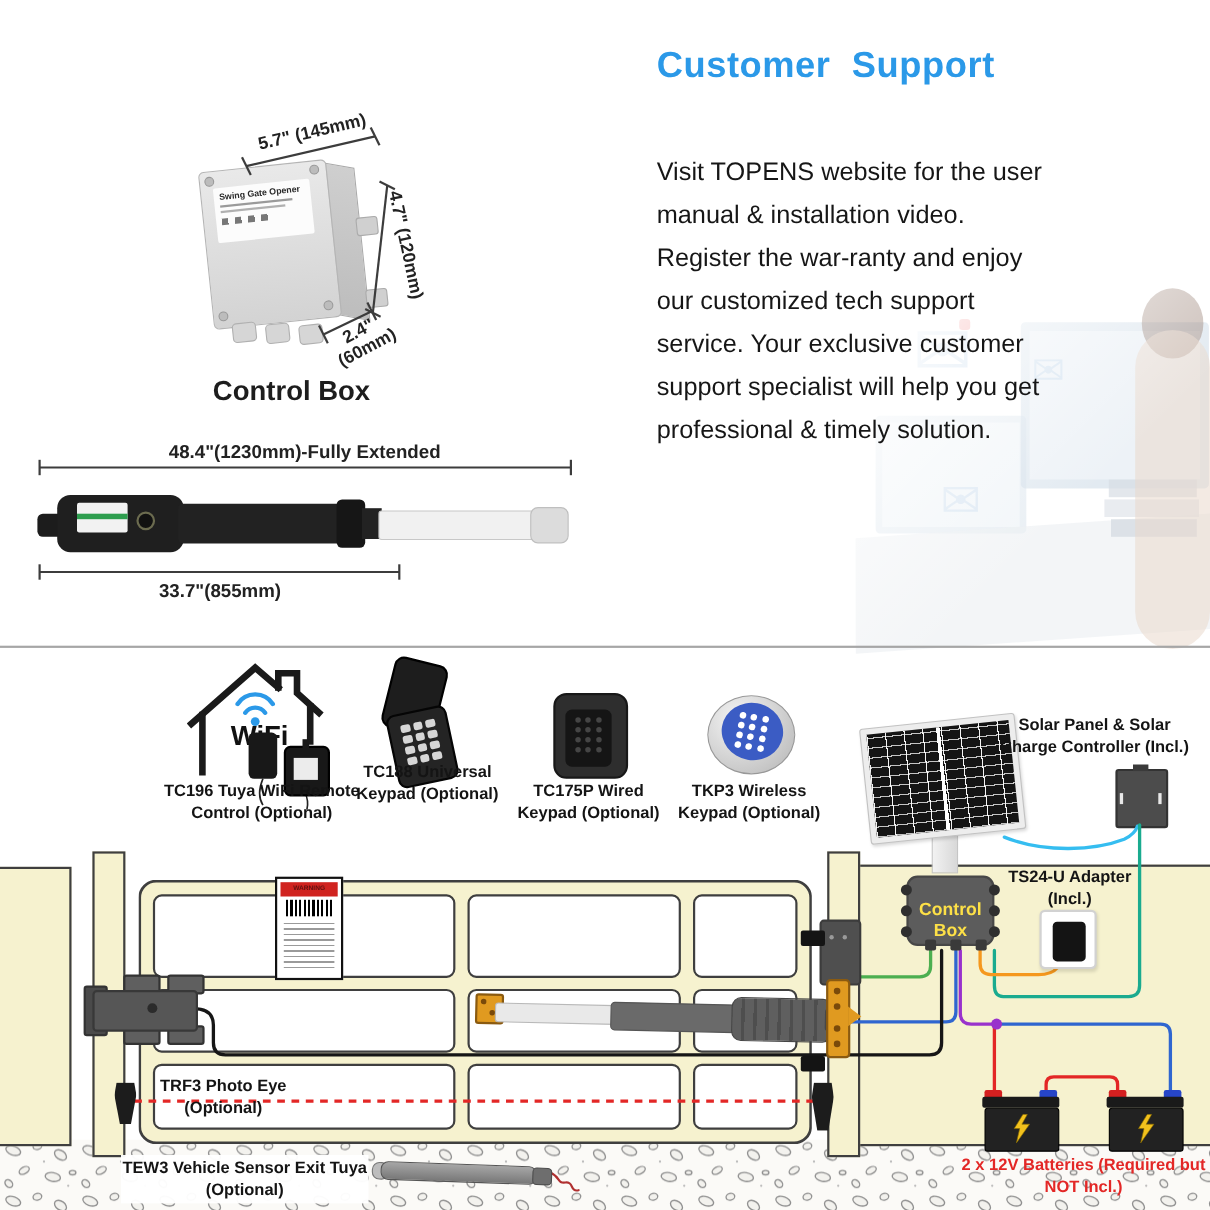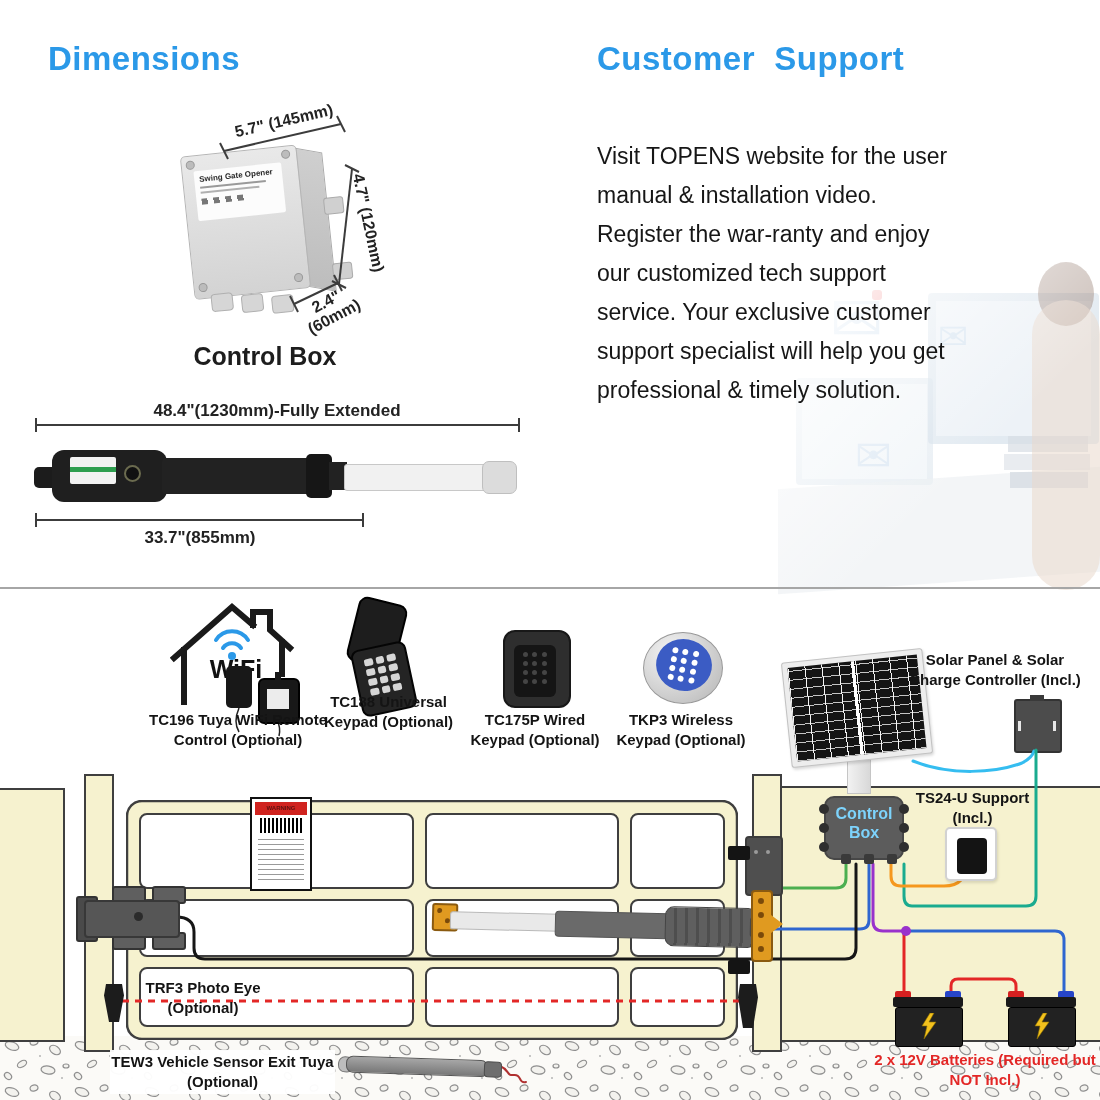--- a/index.html
+++ b/index.html
@@ -49,21 +49,20 @@
     <div class="abs" style="left:1010px;top:472px;width:78px;height:16px;background:#d2d8df;opacity:.7;"></div>
     <div class="abs" style="left:1038px;top:262px;width:56px;height:64px;background:#8d7466;border-radius:50%;opacity:.45;"></div>
     <div class="abs" style="left:1032px;top:300px;width:68px;height:290px;background:#ead9cc;border-radius:40px;opacity:.55;"></div>
     <div class="abs" style="left:830px;top:282px;font-size:64px;color:#c9dcee;opacity:.85;">✉</div>
     <div class="abs" style="left:938px;top:316px;font-size:36px;color:#cfe0ef;opacity:.85;">✉</div>
     <div class="abs" style="left:855px;top:430px;font-size:44px;color:#d4e3f1;opacity:.75;">✉</div>
     <div class="abs" style="left:872px;top:290px;width:10px;height:10px;background:#e66;border-radius:3px;opacity:.7;"></div>
     <div class="abs" style="left:778px;top:258px;width:322px;height:330px;background:linear-gradient(135deg,#fff 8%,rgba(255,255,255,0) 62%);"></div>
   </div>
 
-  <div class="abs title" style="left:48px;top:40px;">Dimensions</div>
 
   <div class="abs" style="left:188px;top:148px;width:160px;height:165px;transform:rotate(-6deg);">
     <div class="abs" style="left:110px;top:6px;width:30px;height:138px;background:linear-gradient(#cfcfcf,#bdbdbd);transform:skewY(16deg);border:1px solid #ababab;"></div>
     <div class="abs" style="left:0;top:0;width:115px;height:142px;background:linear-gradient(#e9e9e9,#d3d3d3);border:1px solid #b5b5b5;border-radius:5px;"></div>
     <div class="abs" style="left:12px;top:16px;width:88px;height:50px;background:#fcfcfc;border-radius:2px;padding:4px 5px;box-sizing:border-box;">
       <div style="font-size:8px;font-weight:700;color:#2a2a2a;line-height:9px;">Swing Gate Opener</div>
       <div style="margin-top:3px;height:2px;width:85%;background:#9a9a9a;"></div>
       <div style="margin-top:3px;height:2px;width:75%;background:#b0b0b0;"></div>
       <div style="margin-top:5px;height:6px;width:60%;background:repeating-linear-gradient(90deg,#777 0 6px,transparent 6px 12px);"></div>
     </div>
@@ -218,21 +217,21 @@
   <div class="abs" style="left:824px;top:796px;width:80px;height:64px;background:#5c5c5c;border:2px solid #474747;border-radius:10px;box-sizing:border-box;">
     <div class="abs" style="left:-7px;top:6px;width:10px;height:10px;border-radius:50%;background:#2f2f2f;"></div>
     <div class="abs" style="left:-7px;top:25px;width:10px;height:10px;border-radius:50%;background:#2f2f2f;"></div>
     <div class="abs" style="left:-7px;top:44px;width:10px;height:10px;border-radius:50%;background:#2f2f2f;"></div>
     <div class="abs" style="left:73px;top:6px;width:10px;height:10px;border-radius:50%;background:#2f2f2f;"></div>
     <div class="abs" style="left:73px;top:25px;width:10px;height:10px;border-radius:50%;background:#2f2f2f;"></div>
     <div class="abs" style="left:73px;top:44px;width:10px;height:10px;border-radius:50%;background:#2f2f2f;"></div>
     <div class="abs" style="left:15px;top:56px;width:10px;height:10px;background:#3a3a3a;border-radius:2px;"></div>
     <div class="abs" style="left:38px;top:56px;width:10px;height:10px;background:#3a3a3a;border-radius:2px;"></div>
     <div class="abs" style="left:61px;top:56px;width:10px;height:10px;background:#3a3a3a;border-radius:2px;"></div>
-    <div class="ml" style="padding-top:6px;text-align:center;color:#7dd3fc;font-weight:700;font-size:16px;line-height:19px;">Control
+    <div class="ml" style="padding-top:20px;text-align:center;color:#fde047;font-weight:700;font-size:16px;line-height:19px;">Control
 Box</div>
   </div>
 
   <div class="abs" style="left:945px;top:827px;width:48px;height:50px;background:#fff;border:2px solid #d2d2d2;border-radius:5px;box-shadow:1px 2px 3px rgba(0,0,0,.12);"></div>
   <div class="abs" style="left:957px;top:838px;width:30px;height:36px;background:#141414;border-radius:4px;"></div>
 
   <div>
     <div class="abs" style="left:112px;top:886px;width:30px;height:14px;background:#5f5f5f;border:2px solid #333;border-radius:3px;"></div>
     <div class="abs" style="left:152px;top:886px;width:30px;height:14px;background:#5f5f5f;border:2px solid #333;border-radius:3px;"></div>
     <div class="abs" style="left:112px;top:932px;width:30px;height:14px;background:#5f5f5f;border:2px solid #333;border-radius:3px;"></div>
@@ -374,21 +373,21 @@
           <div class="wdot"></div>
       </div>
     </div>
   </div>
   <div class="abs dlab ml" style="left:606px;top:710px;width:150px;">TKP3 Wireless
 Keypad (Optional)</div>
 
   <div class="abs dlab" style="left:905px;top:650px;width:180px;">Solar Panel &amp; Solar
 Charge Controller
 (Incl.)</div>
-  <div class="abs dlab" style="left:900px;top:788px;width:145px;">TS24-U Support
+  <div class="abs dlab" style="left:900px;top:788px;width:145px;">TS24-U Adapter
 (Incl.)</div>
   <div class="abs dlab" style="left:142px;top:978px;width:122px;">TRF3 Photo Eye
 (Optional)</div>
   <div class="abs dlab wbg" style="left:110px;top:1050px;width:225px;padding:2px 0;">TEW3 Vehicle Sensor
 Exit Tuya (Optional)</div>
   <div class="abs dlab redlab" style="left:865px;top:1050px;width:240px;">2 x 12V Batteries
 (Required but NOT Incl.)</div>
 
 </div>
 

